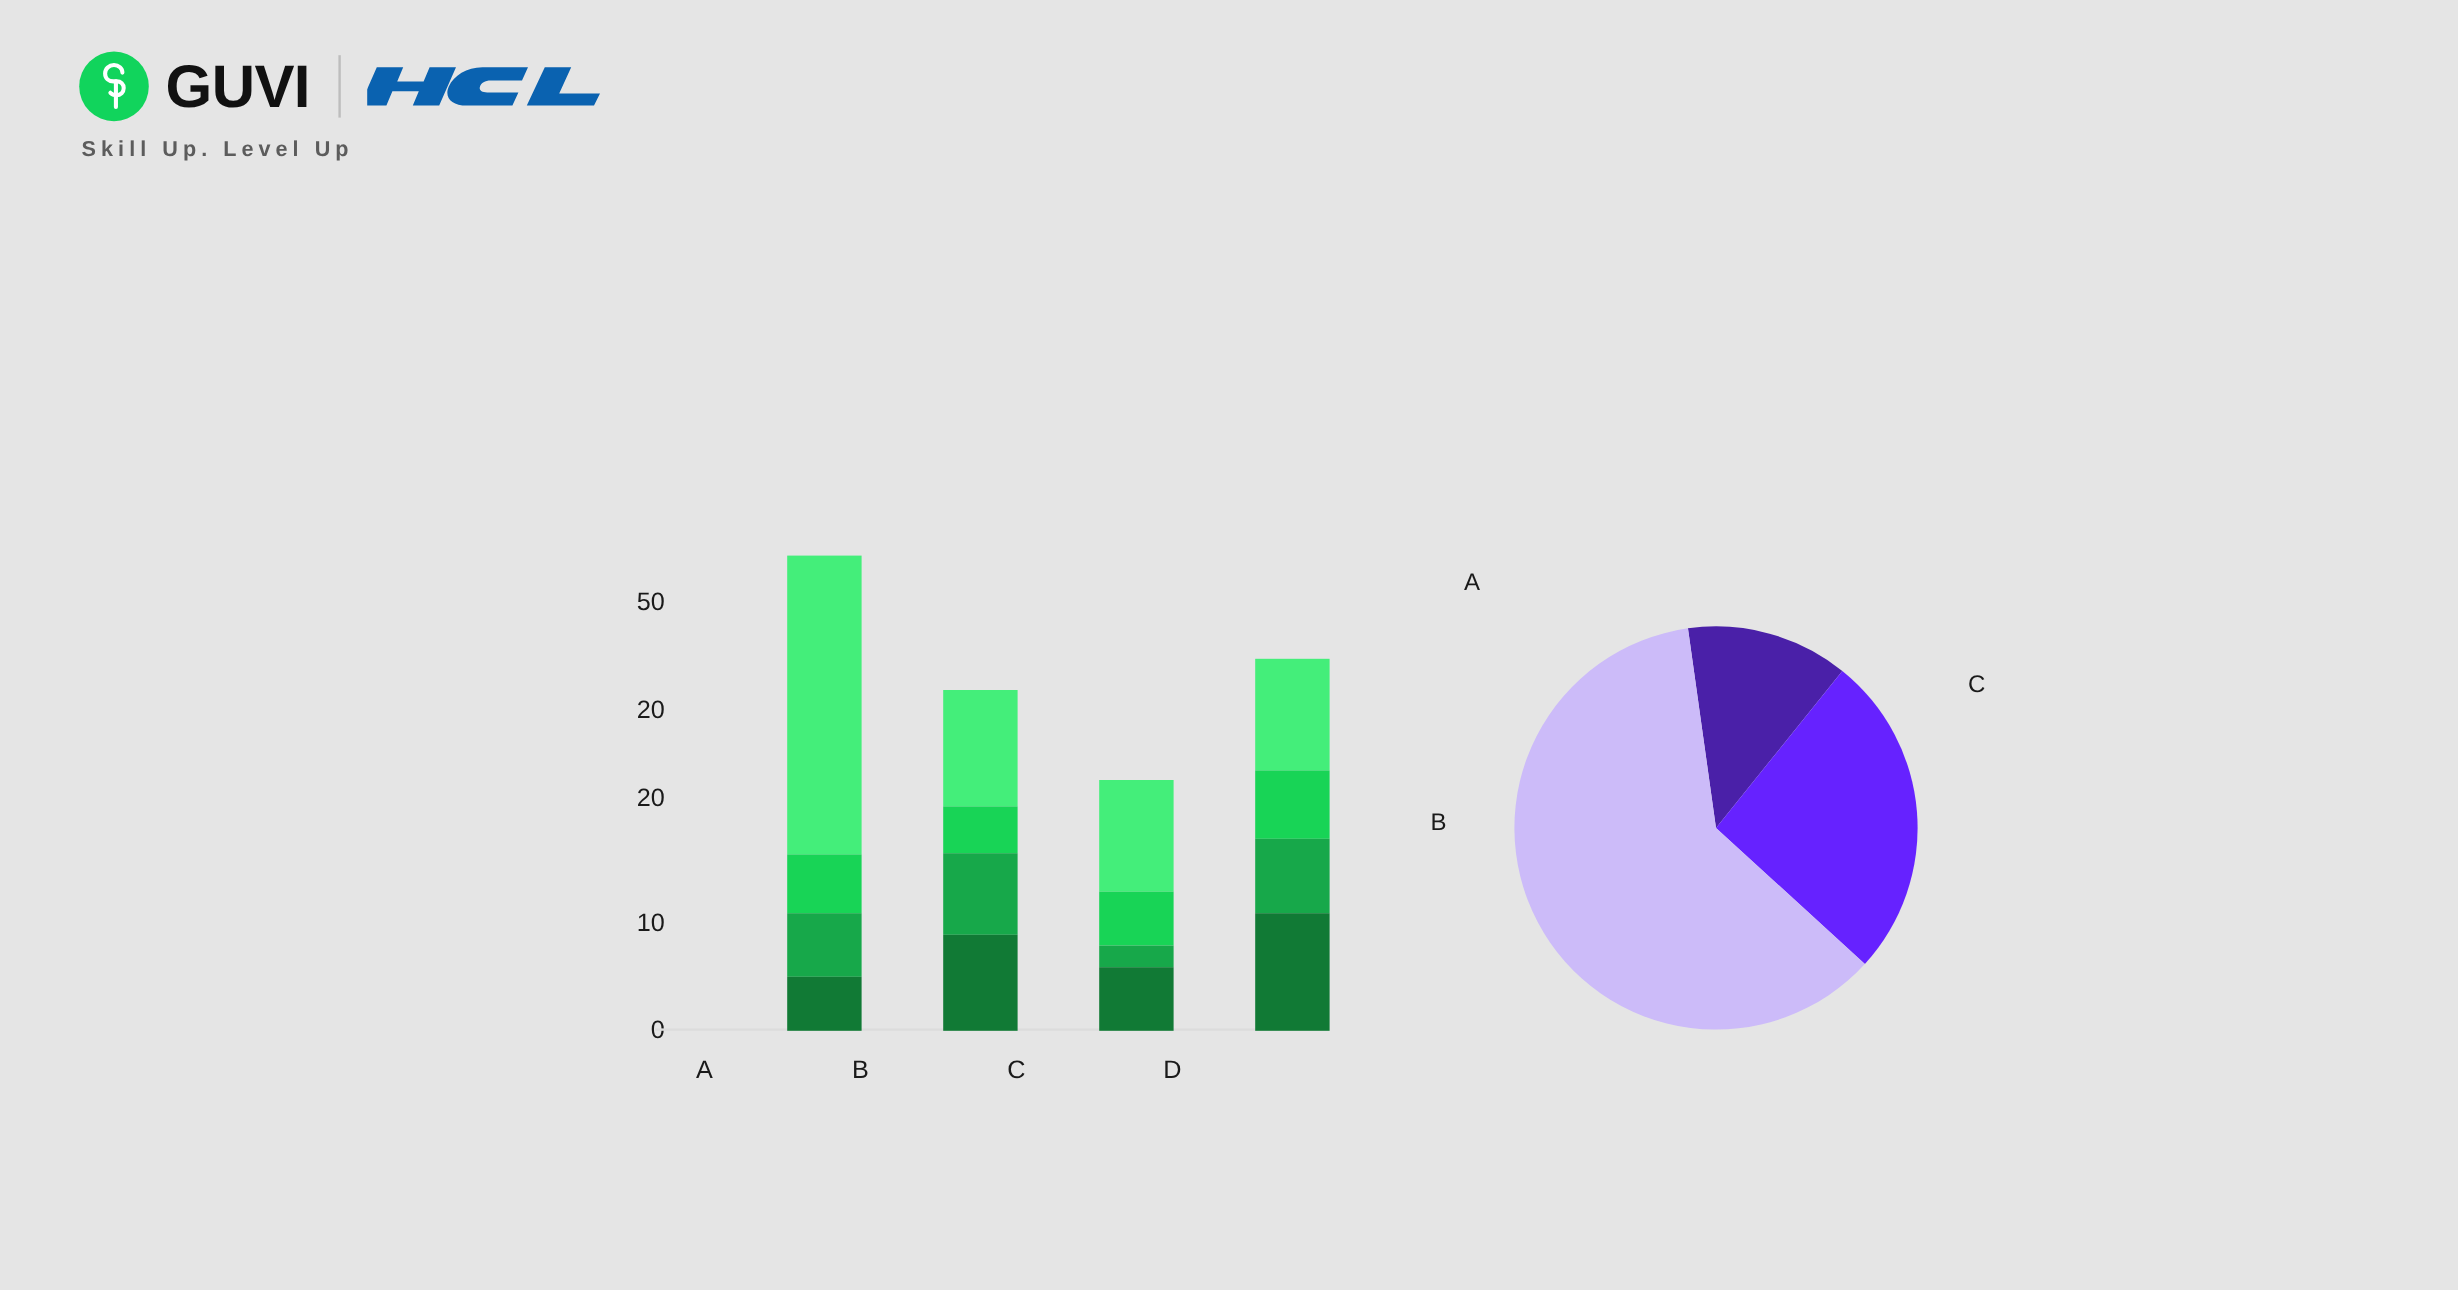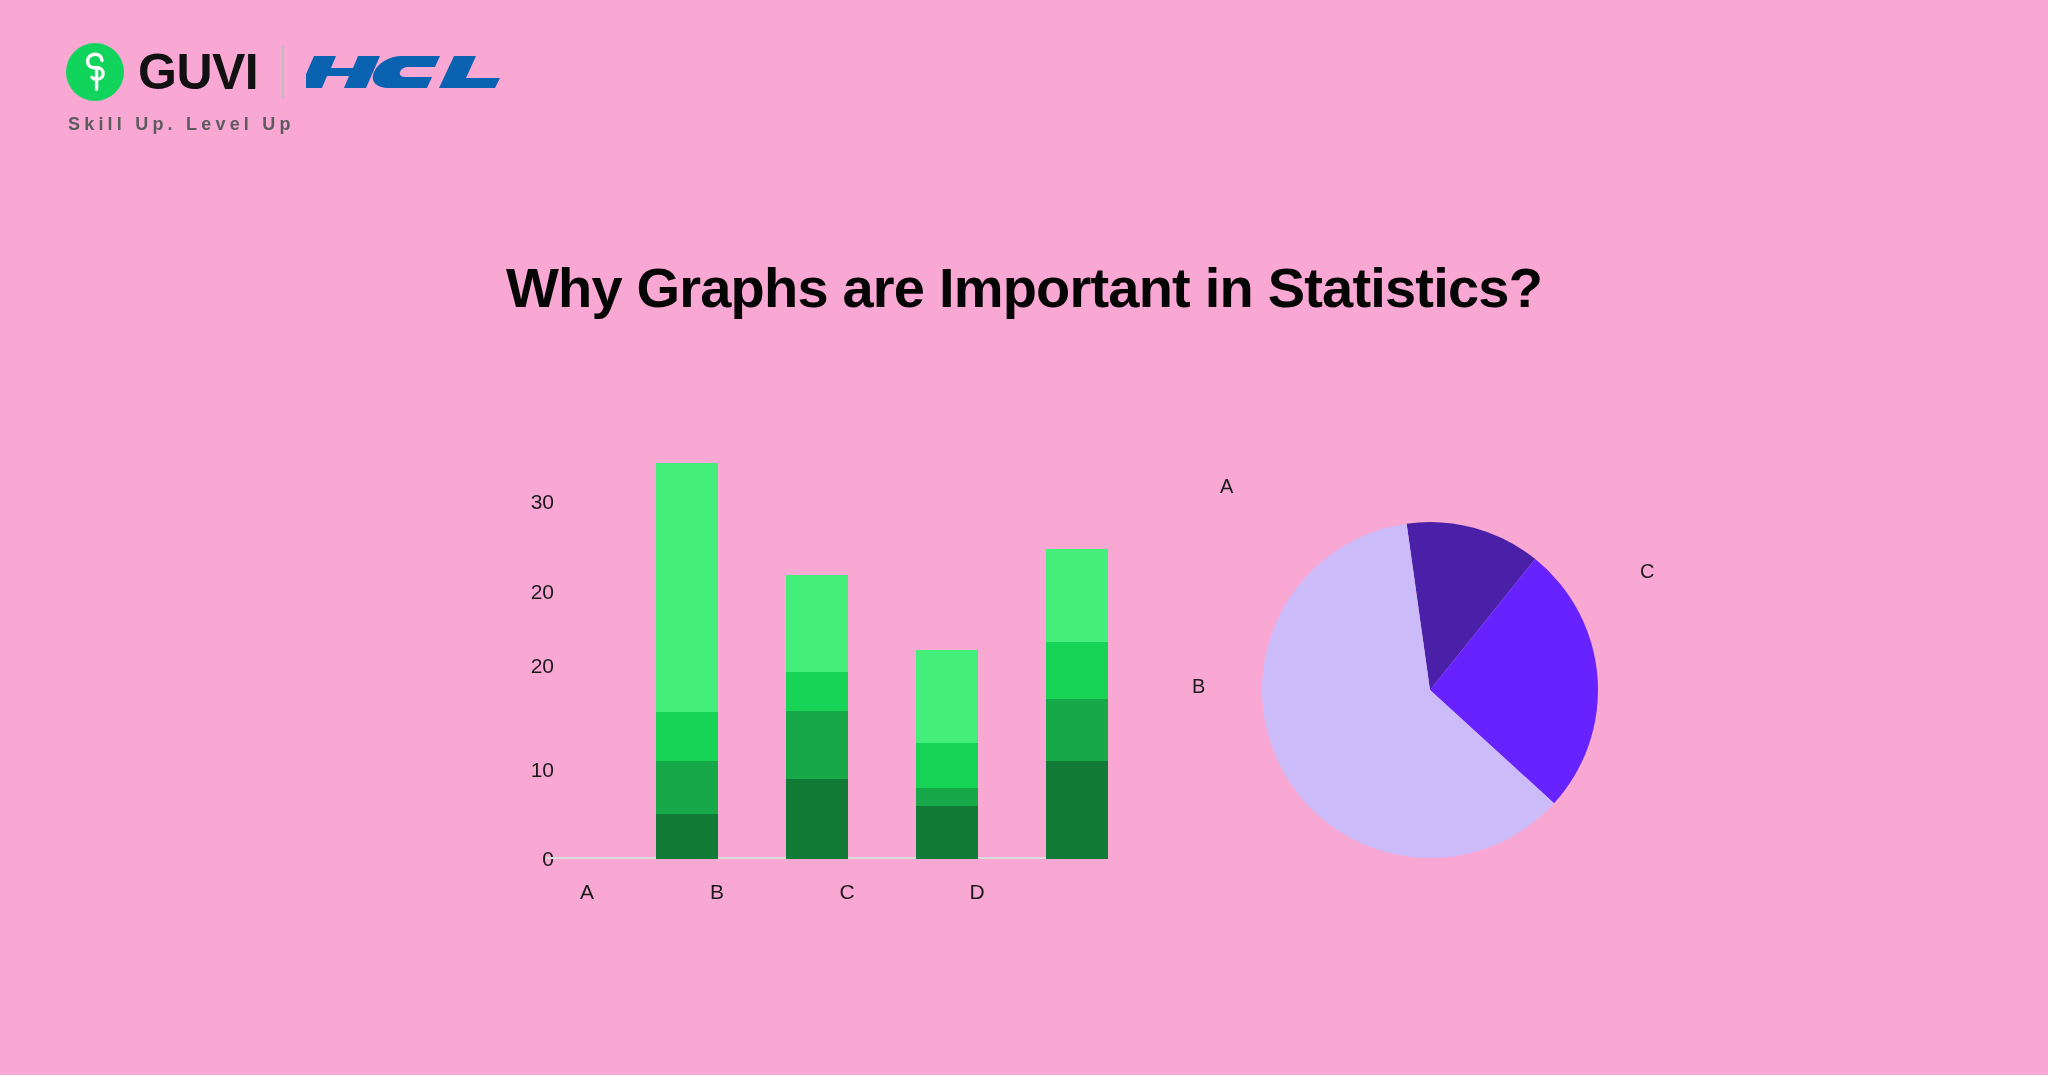--- a/index.html
+++ b/index.html
@@ -2,21 +2,21 @@
 <html><head>
 <meta charset="utf-8">
 <style>
   * { box-sizing: border-box; margin: 0; padding: 0; }
   html, body {
     width: 2048px; height: 1075px;
     background: #ffffff;
     font-family: "Liberation Sans", sans-serif;
     overflow: hidden;
   }
-  .slide { position: relative; width: 2048px; height: 1075px; background: #f9a8d4; }
+  .slide { position: relative; width: 2048px; height: 1075px; background: #e5e5e5; }
 
   
   .brand { position: absolute; left: 66px; top: 42px; display: flex; flex-direction: column; }
   .brand-row { display: flex; align-items: center; height: 60px; }
   .guvi-mark {
     width: 58px; height: 58px; border-radius: 50%;
     background: #11d45c; position: relative; flex: none;
   }
   .guvi-mark svg { position: absolute; left: 0; top: 0; }
   .guvi-word {
@@ -93,30 +93,29 @@
             <path d="M8 7h22l-5 12h22l5-12h22l-14 32H38l5-12H21l-5 12H-6z"></path>
             <path d="M96 7h38l-5 11h-26c-5 0-8 2-9 5-1 3 1 5 6 5h26l-5 11H83c-13 0-19-7-15-16 4-9 15-16 28-16z"></path>
             <path d="M148 7h22l-10 22h34l-5 10h-56z"></path>
           </g>
         </svg>
       </span>
     </div>
     <div class="brand-tagline">Skill Up. Level Up</div>
   </div>
 
-  <h1 class="slide-title">Why Graphs are Important in Statistics?</h1>
 
   <div class="bar-chart">
     <div class="bar-plot">
       <div class="ytick-wrap" id="yticks">
           <div class="ytick" style="top: 419px;">0</div>
           <div class="ytick" style="top: 329.851px;">10</div>
           <div class="ytick" style="top: 226px;">20</div>
           <div class="ytick" style="top: 151.553px;">20</div>
-          <div class="ytick" style="top: 62.4043px;">30</div>
+          <div class="ytick" style="top: 62.4043px;">50</div>
         </div>
       <div class="axis-line"></div>
       <div class="bars" id="bars">
           <div class="bar" style="left: 96px;">
             <div class="seg" style="height: 44.5745px; background: rgb(17, 122, 53);"></div>
             <div class="seg" style="height: 53.4894px; background: rgb(23, 168, 74);"></div>
             <div class="seg" style="height: 49.0319px; background: rgb(24, 212, 86);"></div>
             <div class="seg" style="height: 248.726px; background: rgb(68, 238, 122);"></div>
           </div>
           <div class="bar" style="left: 226px;">

